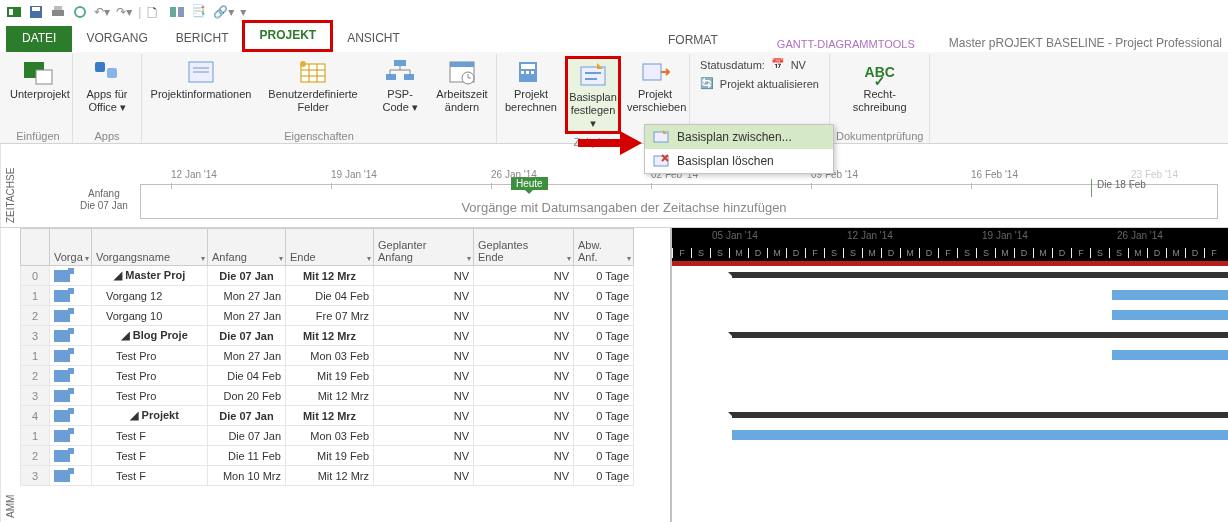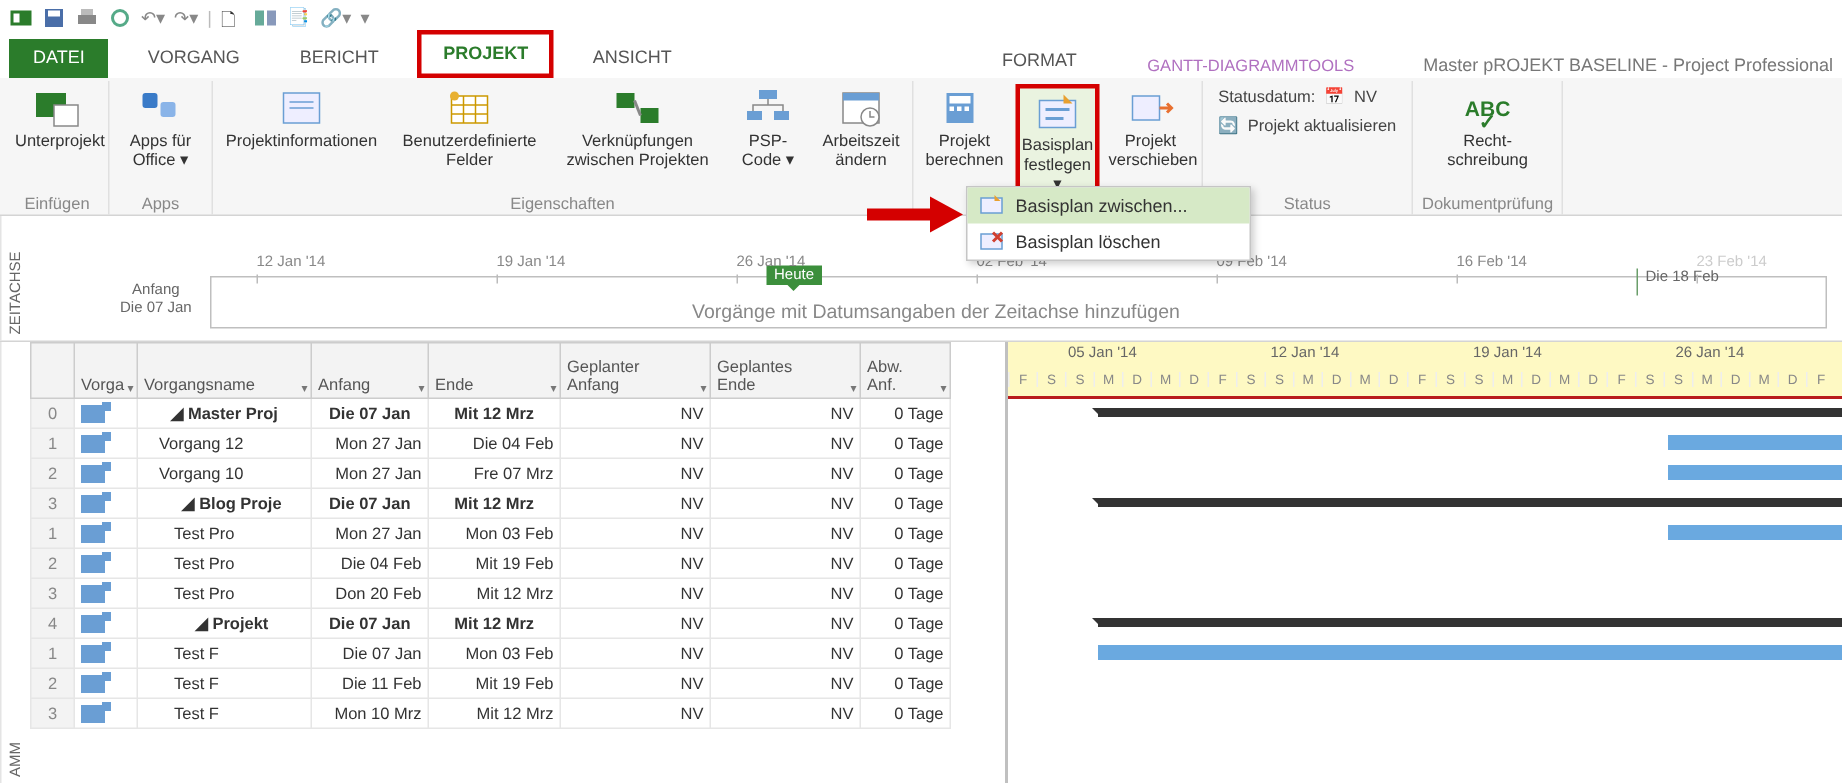--- a/index.html
+++ b/index.html
@@ -3,21 +3,21 @@
 <meta charset="utf-8">
 <style>
   * { box-sizing: border-box; margin: 0; padding: 0; font-family: "Segoe UI", Tahoma, sans-serif; }
   body { width: 1228px; height: 522px; background: #fff; font-size: 12px; color: #333; overflow: hidden; }
 
   
   .qat { height: 24px; display: flex; align-items: center; gap: 6px; padding: 0 6px; background: #fff; }
   .qat .glyph { width: 16px; height: 16px; display:inline-block; }
 
   
-  .tabs { height: 28px; display: flex; align-items: flex-end; padding: 0 6px; gap: 12px; }
+  .tabs { height: 28px; display: flex; align-items: flex-end; padding: 0 6px; gap: 0; }
   .tab { padding: 5px 14px 7px; font-size: 12px; color: #555; cursor: pointer; }
   .tab.datei { background: #2b7c2b; color: #fff; padding: 5px 16px 7px; }
   .tab.highlighted { color: #2b7c2b; font-weight: 600; border: 3px solid #d40000; }
   .tab.contextual-label { color: #b070c0; font-size: 11px; margin-left: auto; margin-right: 10px; padding-bottom: 2px; }
   .title-text { color: #777; font-size: 12px; padding-left: 10px; padding-bottom: 2px; }
 
   
   .ribbon { height: 92px; background: #f6f6f6; border-bottom: 1px solid #d4d4d4; display: flex; padding: 2px 4px 0; }
   .group { border-right: 1px solid #e0e0e0; padding: 2px 6px 0; display: flex; flex-direction: column; align-items: center; }
   .group-body { flex: 1; display: flex; align-items: flex-start; gap: 6px; }
@@ -66,21 +66,21 @@
   .grid-row .c.ind { color:#5b8ac0; }
   .grid-row.bold .c.name, .grid-row.bold .c.date { font-weight:600;justify-content:center; }
   .c.name .tw { display:inline-block; }
   .c.right { justify-content:flex-end; }
 
   .col-id{width:30px;} .col-ind{width:42px;} .col-name{width:116px;} .col-anf{width:78px;} .col-ende{width:88px;}
   .col-gepanf{width:100px;} .col-gepend{width:100px;} .col-abw{width:60px;}
 
   
   .gantt { flex:1; position:relative; border-left:2px solid #c0c0c0; overflow:hidden; }
-  .gantt-scale { height:38px; position:relative; background:#fef9c3; border-bottom:2px solid #b91c1c;text-decoration:underline; }
+  .gantt-scale { height:38px; position:relative; background:#000000; border-bottom:5px solid #b91c1c;text-decoration:underline; }
   .gscale-top { position:absolute; top:2px; font-size:10px; color:#666; }
   .gscale-bot { position:absolute; top:20px; left:0; right:0; display:flex; font-size:9px; color:#888; }
   .gscale-bot span { width:19px; text-align:center; border-left:1px solid #eee; }
   .gantt-body { position:relative; }
   .gbar-summary { position:absolute; height:6px; background:#333; }
   .gbar-summary::before, .gbar-summary::after { content:""; position:absolute; top:0; border:4px solid transparent; border-top-color:#333; }
   .gbar-summary::before{left:-4px;} .gbar-summary::after{right:-4px;}
   .gbar { position:absolute; height:10px; background:#6aa9e0; }
 
   .link-ico { width:16px; height:12px; background: #6a9ed4; position:relative; }
@@ -160,26 +160,20 @@
             </svg></div><span>Projektinformationen</span></div>
     <div class="big-btn wide"><div class="ico"><svg width="32" height="28">
               <rect x="4" y="6" width="24" height="18" fill="#fff" stroke="#c90"></rect>
               <line x1="12" y1="6" x2="12" y2="24" stroke="#c90"></line>
               <line x1="20" y1="6" x2="20" y2="24" stroke="#c90"></line>
               <line x1="4" y1="12" x2="28" y2="12" stroke="#c90"></line>
               <line x1="4" y1="18" x2="28" y2="18" stroke="#c90"></line>
               <circle cx="6" cy="6" r="3" fill="#e8b030"></circle>
             </svg></div><span style="white-space:pre-line">Benutzerdefinierte
 Felder</span></div>
-    <div class="big-btn wide"><div class="ico"><svg width="32" height="28">
-              <rect x="2" y="4" width="12" height="10" fill="#2b7c2b"></rect>
-              <rect x="18" y="14" width="12" height="10" fill="#2b7c2b"></rect>
-              <path d="M14 9 L18 19" stroke="#888" stroke-width="2"></path>
-            </svg></div><span style="white-space:pre-line">Verknüpfungen
-zwischen Projekten</span></div>
     <div class="big-btn narrow"><div class="ico"><svg width="32" height="28">
               <rect x="10" y="2" width="12" height="6" fill="#6a9ed4"></rect>
               <rect x="2" y="16" width="10" height="6" fill="#6a9ed4"></rect>
               <rect x="20" y="16" width="10" height="6" fill="#6a9ed4"></rect>
               <path d="M16 8 v4 M16 12 h-10 v4 M16 12 h10 v4" stroke="#888" fill="none"></path>
             </svg></div><span style="white-space:pre-line">PSP-
 Code ▾</span></div>
     <div class="big-btn narrow"><div class="ico"><svg width="32" height="28">
               <rect x="4" y="4" width="24" height="20" fill="#fff" stroke="#888"></rect>
               <rect x="4" y="4" width="24" height="5" fill="#6a9ed4"></rect>

